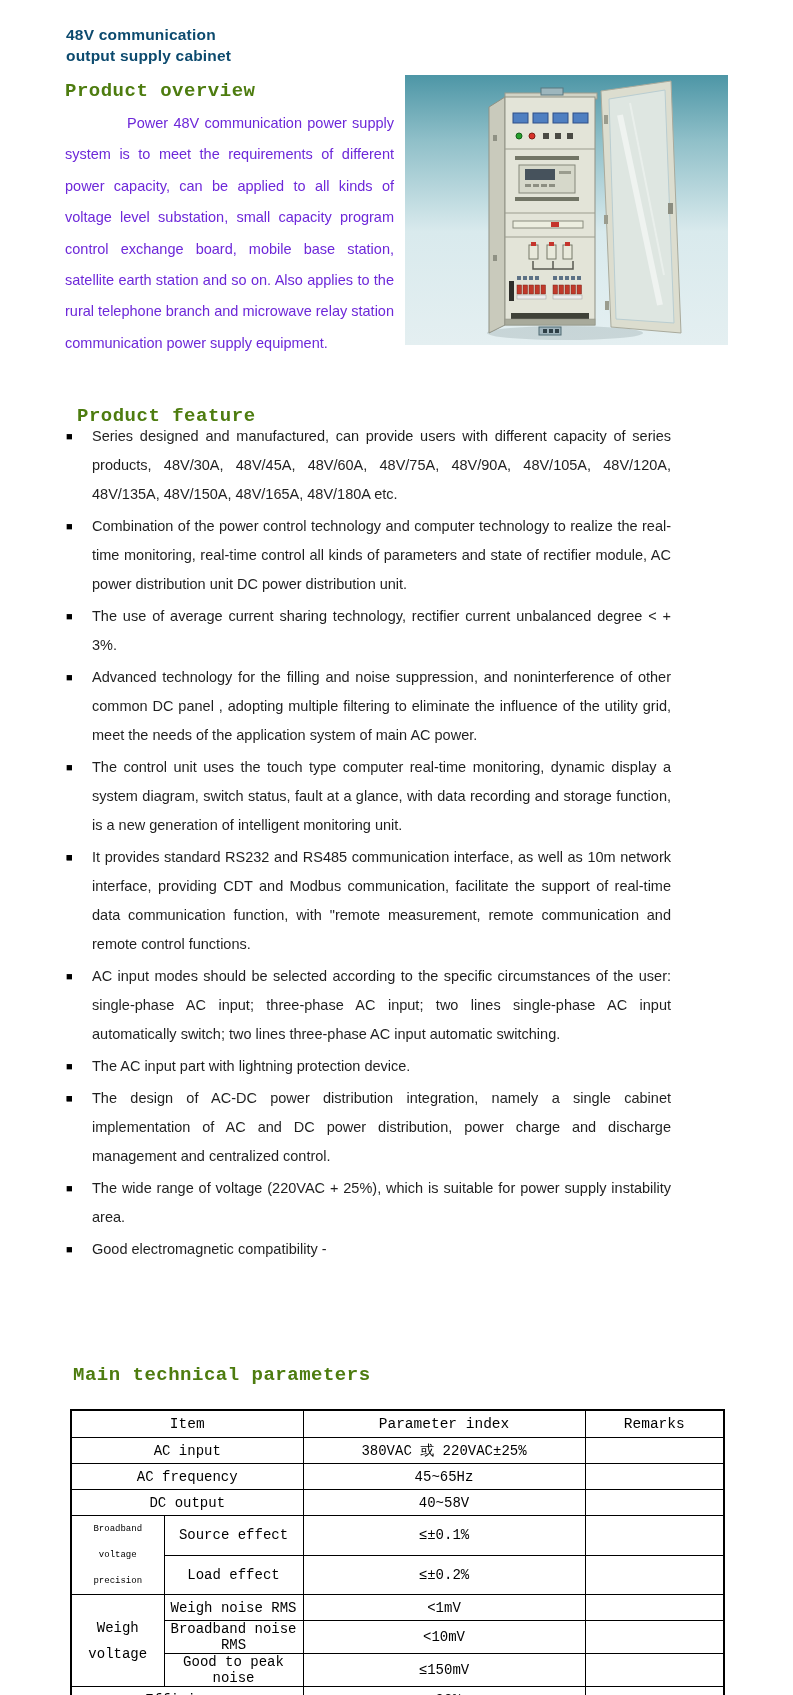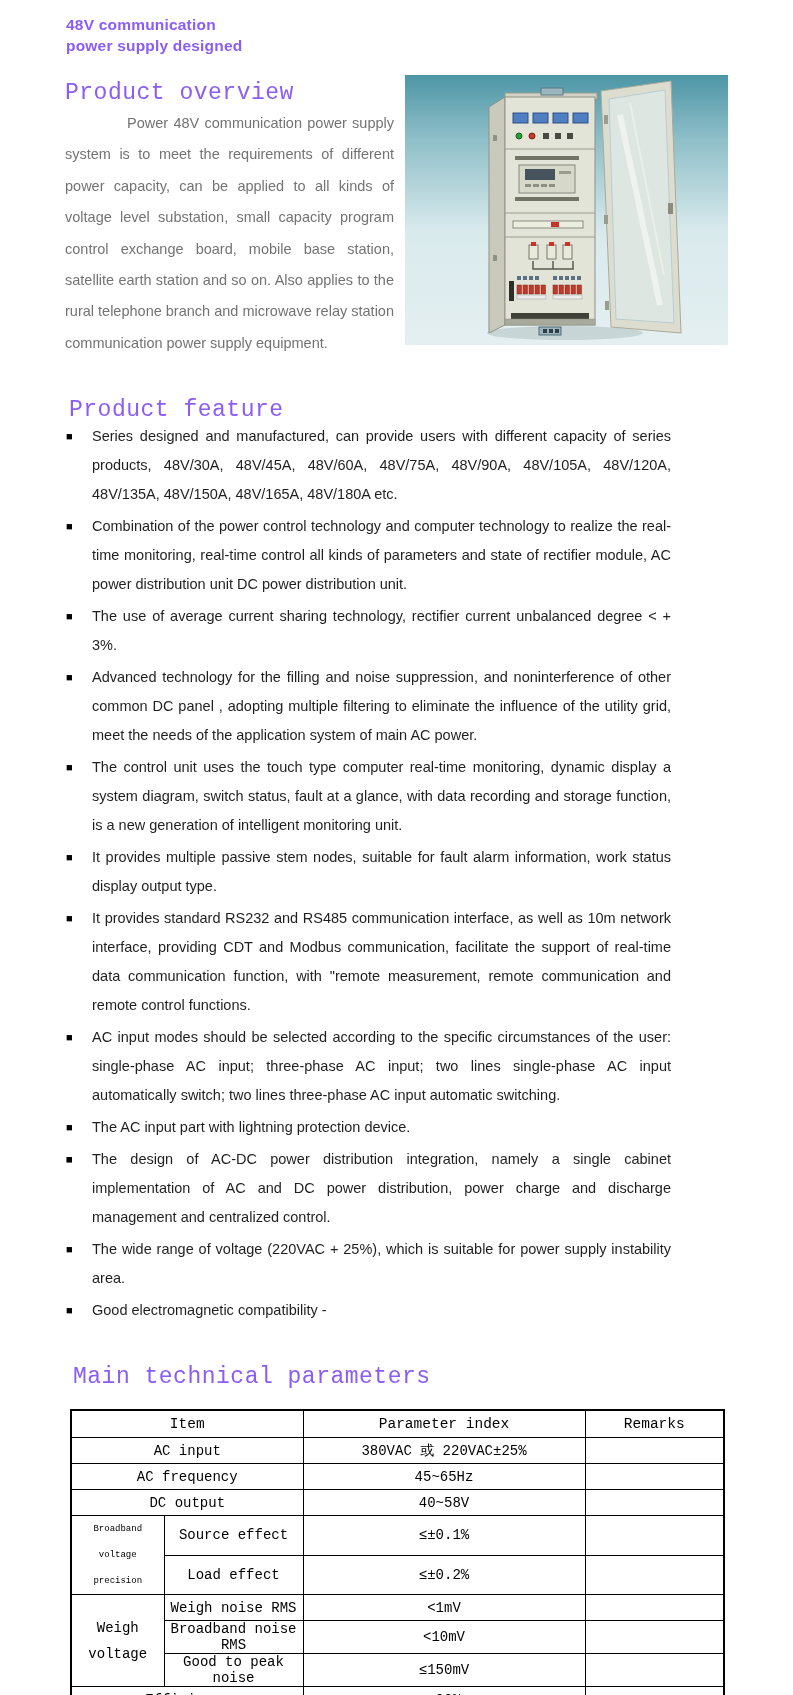--- a/index.html
+++ b/index.html
@@ -4,39 +4,39 @@
 <style>
   html,body { margin:0; padding:0; background:#ffffff; }
   body {
     width:793px; height:1695px; position:relative; overflow:hidden;
     font-family:"Liberation Sans", sans-serif; color:#1c1c1c;
   }
   .abs { position:absolute; }
 
   
   .doc-title {
-    left:66px; top:14px; font-size:15.5px; font-weight:bold; color:#8b5cf6;
+    left:66px; top:24px; font-size:15.5px; font-weight:bold; color:#0c4a6e;
     line-height:21px; letter-spacing:0.2px;
   }
 
   
   .red-heading {
     font-family:"Liberation Mono", monospace;
-    font-weight:normal; color:#8b5cf6; font-size:23px; white-space:nowrap;
+    font-weight:bold; color:#4d7c0f; font-size:19px; white-space:nowrap;
     letter-spacing:0.5px;
   }
   #overview-heading { left:65px; top:80px; }
   #feature-heading  { left:65px; top:393px; }
   #params-heading   { left:65px; top:1356px; }
 
   
   .overview-para {
     left:65px; top:108px; width:329px;
     font-size:14.5px; line-height:31.4px; text-align:justify;
-    text-indent:62px; color:#737373;
+    text-indent:62px; color:#6d28d9;
   }
 
   
   .photo {
     left:405px; top:75px; width:323px; height:270px; margin:0;
     background:linear-gradient(180deg,#4d96a6 0%, #8fbfc8 24%, #d9eaed 58%, #e4eff1 100%);
   }
   .photo svg { display:block; width:100%; height:100%; }
 
   
@@ -67,21 +67,21 @@
   .group-small { font-size:9px; line-height:26px; }
   .group-noise { font-size:14px; line-height:26px; }
   .cell-broadband { font-size:11px; }
   .cell-peak { font-size:12.5px; }
 </style>
 </head>
 <body>
 
 <div class="abs doc-title">
   <div>48V communication</div>
-  <div>power supply designed</div>
+  <div>output supply cabinet</div>
 </div>
 
 <h2 class="abs red-heading" id="overview-heading" style="margin:0;">Product overview</h2>
 
 <p class="abs overview-para" style="margin:0;">Power 48V communication power supply system is to meet the requirements of different power capacity, can be applied to all kinds of voltage level substation, small capacity program control exchange board, mobile base station, satellite earth station and so on. Also applies to the rural telephone branch and microwave relay station communication power supply equipment.</p>
 
 <figure class="abs photo">
   <svg viewBox="0 0 323 270">
 
     <ellipse cx="160" cy="258" rx="78" ry="7" fill="rgba(60,85,90,0.16)"></ellipse>
@@ -163,29 +163,29 @@
 
     <rect x="106" y="238" width="78" height="6" fill="#3f4138"></rect>
     <rect x="100" y="244" width="90" height="6" fill="#a8aa9b" stroke="#8f9184" stroke-width="0.5"></rect>
     <rect x="134" y="252" width="22" height="8" fill="#9fb3bb" stroke="#4f6a72" stroke-width="1"></rect>
     <rect x="138" y="254" width="4" height="4" fill="#2e3f46"></rect>
     <rect x="144" y="254" width="4" height="4" fill="#2e3f46"></rect>
     <rect x="150" y="254" width="4" height="4" fill="#2e3f46"></rect>
   </svg>
 </figure>
 
-<h2 class="abs red-heading" id="feature-heading" style="margin:4px;">Product feature</h2>
+<h2 class="abs red-heading" id="feature-heading" style="margin:12px;">Product feature</h2>
 
 <ul class="abs feature-list">
   <li><span class="bullet">■</span><span>Series designed and manufactured, can provide users with different capacity of series products, 48V/30A, 48V/45A, 48V/60A, 48V/75A, 48V/90A, 48V/105A, 48V/120A, 48V/135A, 48V/150A, 48V/165A, 48V/180A etc.</span></li>
   <li><span class="bullet">■</span><span>Combination of the power control technology and computer technology to realize the real-time monitoring, real-time control all kinds of parameters and state of rectifier module, AC power distribution unit DC power distribution unit.</span></li>
   <li><span class="bullet">■</span><span>The use of average current sharing technology, rectifier current unbalanced degree &lt; + 3%.</span></li>
   <li><span class="bullet">■</span><span>Advanced technology for the filling and noise suppression, and noninterference of other common DC panel , adopting multiple filtering to eliminate the influence of the utility grid, meet the needs of the application system of main AC power.</span></li>
   <li><span class="bullet">■</span><span>The control unit uses the touch type computer real-time monitoring, dynamic display a system diagram, switch status, fault at a glance, with data recording and storage function, is a new generation of intelligent monitoring unit.</span></li>
-  <li><span class="bullet">■</span><span>It provides multiple passive stem nodes, suitable for fault alarm information, work status display output type.</span></li>
+  <li><span class="bullet">■</span></li>
   <li><span class="bullet">■</span><span>It provides standard RS232 and RS485 communication interface, as well as 10m network interface, providing CDT and Modbus communication, facilitate the support of real-time data communication function, with "remote measurement, remote communication and remote control functions.</span></li>
   <li><span class="bullet">■</span><span>AC input modes should be selected according to the specific circumstances of the user: single-phase AC input;   three-phase AC input; two lines single-phase AC input automatically switch; two lines three-phase AC input automatic switching.</span></li>
   <li><span class="bullet">■</span><span>The AC input part with lightning protection device.</span></li>
   <li><span class="bullet">■</span></li>
   <li><span class="bullet">■</span><span>The design of AC-DC power distribution integration, namely a single cabinet implementation of AC and DC power distribution, power charge and discharge management and centralized control.</span></li>
   <li><span class="bullet">■</span><span>The wide range of voltage (220VAC + 25%), which is suitable for power supply instability area.</span></li>
   <li><span class="bullet">■</span><span>Good electromagnetic compatibility -</span></li>
 </ul>
 
 <h2 class="abs red-heading" id="params-heading" style="margin:8px;">Main technical parameters</h2>

